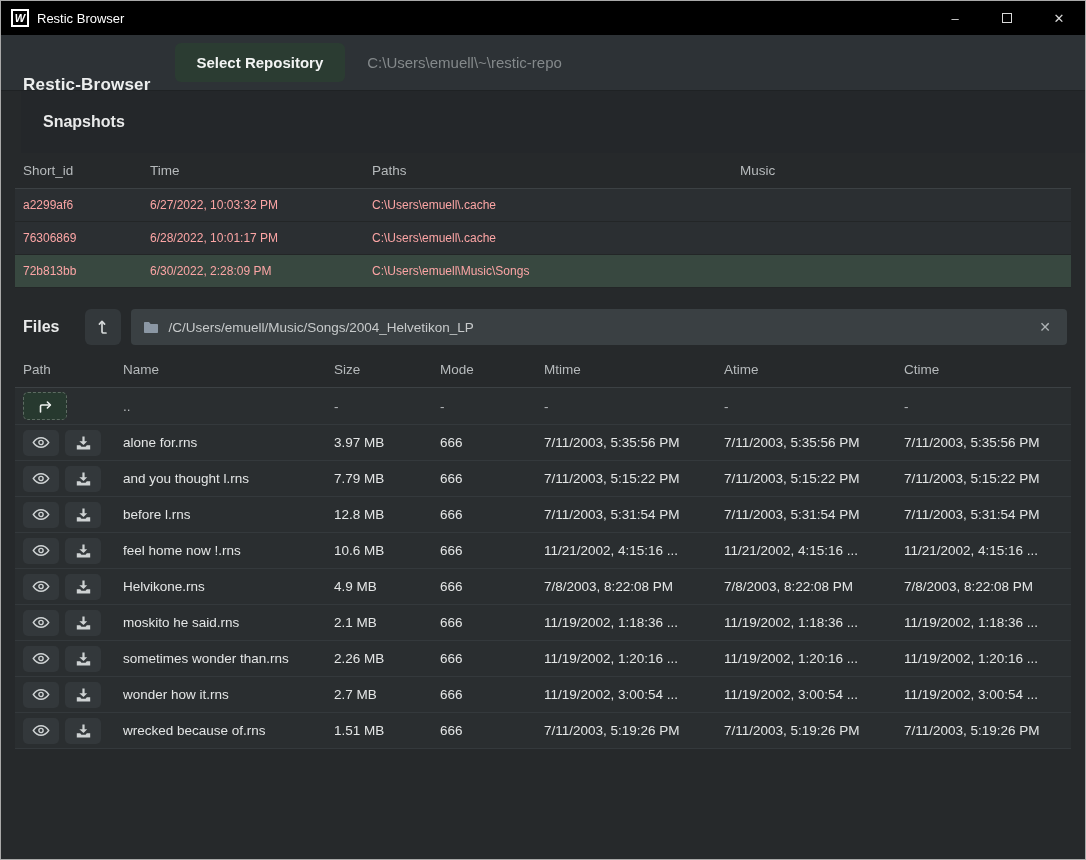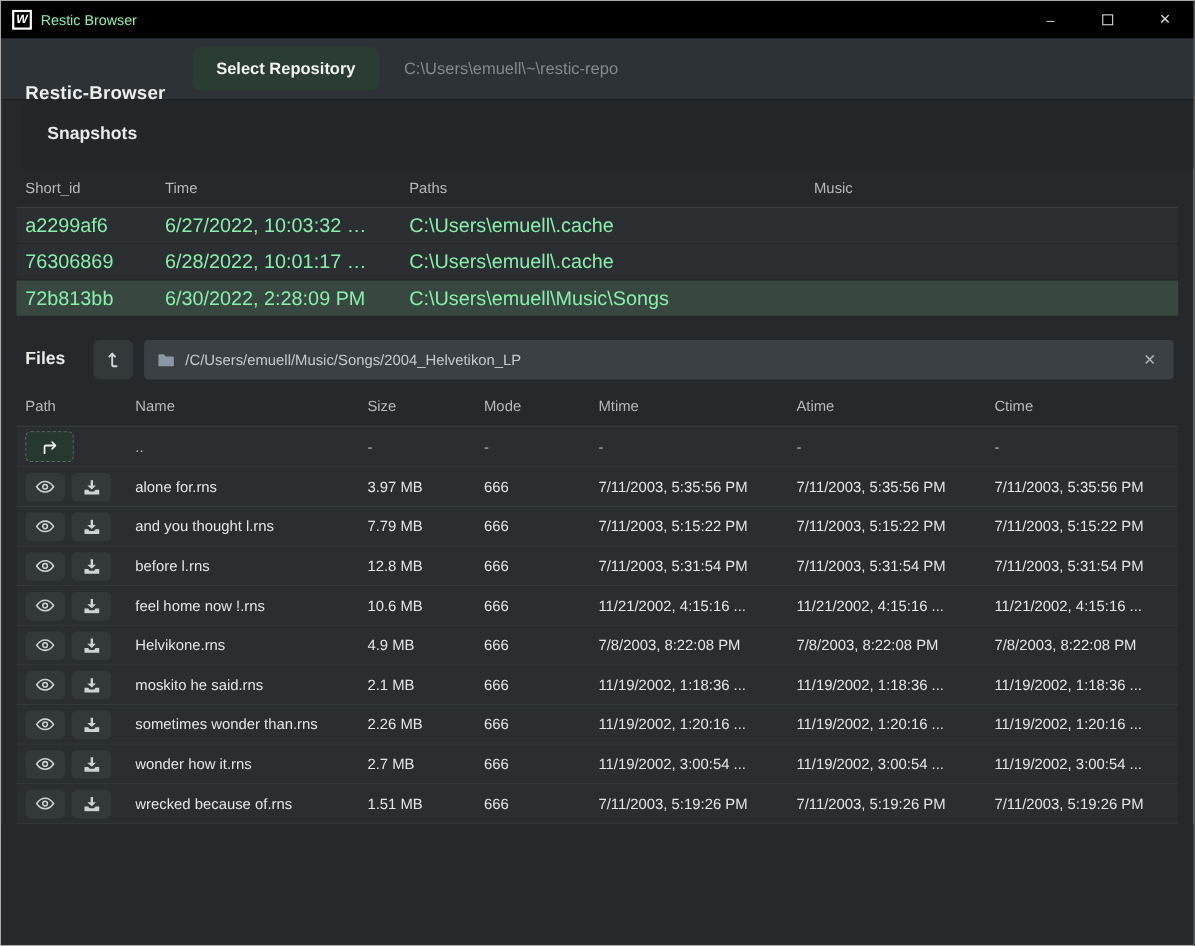--- a/index.html
+++ b/index.html
@@ -5,42 +5,42 @@
   * { margin:0; padding:0; box-sizing:border-box; }
   html,body { width:1086px; height:860px; background:#26292b; overflow:hidden;
               font-family:"Liberation Sans","DejaVu Sans",sans-serif; }
   .app { width:1086px; height:860px; border:1px solid #a9a9a9; display:flex; flex-direction:column; background:#26292b; }
 
   
   .titlebar { height:34px; background:#000; display:flex; align-items:center; padding-left:10px; flex:0 0 auto; }
   .app-icon { width:18px; height:18px; border:2px solid #fff; background:#000; color:#fff;
               display:flex; align-items:center; justify-content:center;
               font-weight:bold; font-style:italic; font-size:11px; margin-right:8px; }
-  .titlebar-title { color:#86efac; font-size:13px; }
+  .titlebar-title { color:#ffffff; font-size:13px; }
   .win-controls { margin-left:auto; display:flex; height:100%; }
   .win-btn { width:52px; height:100%; display:flex; align-items:center; justify-content:center;
              color:#d8d8d8; font-size:13px; cursor:default; }
   .win-btn .maxbox { width:10px; height:10px; border:1px solid #d8d8d8; display:block; }
 
   
   .header { height:56px; background:#2d3236; display:flex; align-items:center; padding:0 22px;
             border-bottom:1px solid #1f2224; flex:0 0 auto; }
   .app-title { color:#eceeee; font-weight:bold; font-size:17px; letter-spacing:.2px;margin-top:44px; }
   .select-repo-btn { margin-left:24px; background:#2b3c32; color:#f2f4f3; font-weight:bold; font-size:15px;
                      border:none; border-radius:6px; padding:11px 22px; font-family:inherit; }
   .repo-path { margin-left:22px; color:#84898b; font-size:15px; }
 
   
   .section-title-band { height:62px; display:flex; align-items:center; padding:0 22px; background:#24272a; flex:0 0 auto;margin-left:20px; }
   .section-title { color:#e9eaea; font-weight:bold; font-size:16px; }
 
   .snap-grid { display:grid; grid-template-columns:94px 189px 335px 332px 1fr; align-items:center;gap:33px; }
   .thead { height:36px; margin:0 14px; padding:0 8px; color:#b6babc; font-size:13.5px;
            border-bottom:1px solid #3c4144; background:transparent; flex:0 0 auto; }
-  .snap-row { height:33px; margin:0 14px; padding:0 8px; background:#2b2f32; color:#86efac; font-size:18px;
+  .snap-row { height:33px; margin:0 14px; padding:0 8px; background:#2b2f32; color:#fca5a5; font-size:12px;
               border-bottom:1px solid #232627; }
   .snap-row.selected { background:#384840; }
   .cell { overflow:hidden; white-space:nowrap; text-overflow:ellipsis; }
 
   
   .files-toolbar { height:50px; margin-top:14px; display:flex; align-items:center; padding:0 18px 0 22px; flex:0 0 auto; }
   .files-title { color:#e9eaea; font-weight:bold; font-size:16px; margin-right:26px; }
   .up-btn { width:36px; height:36px; background:#33383b; border:none; border-radius:6px; color:#d4d7d8;
             display:flex; align-items:center; justify-content:center; margin-right:10px; }
   .pathbar { flex:1; height:36px; background:#3a4043; border-radius:4px; display:flex; align-items:center;

